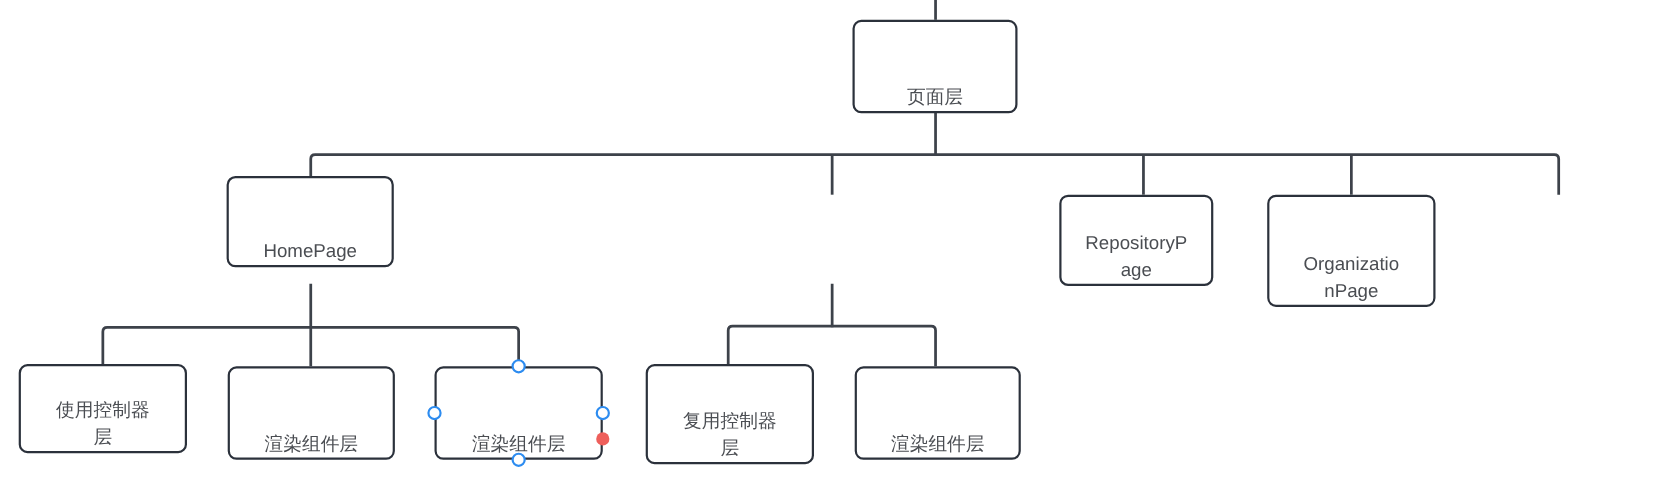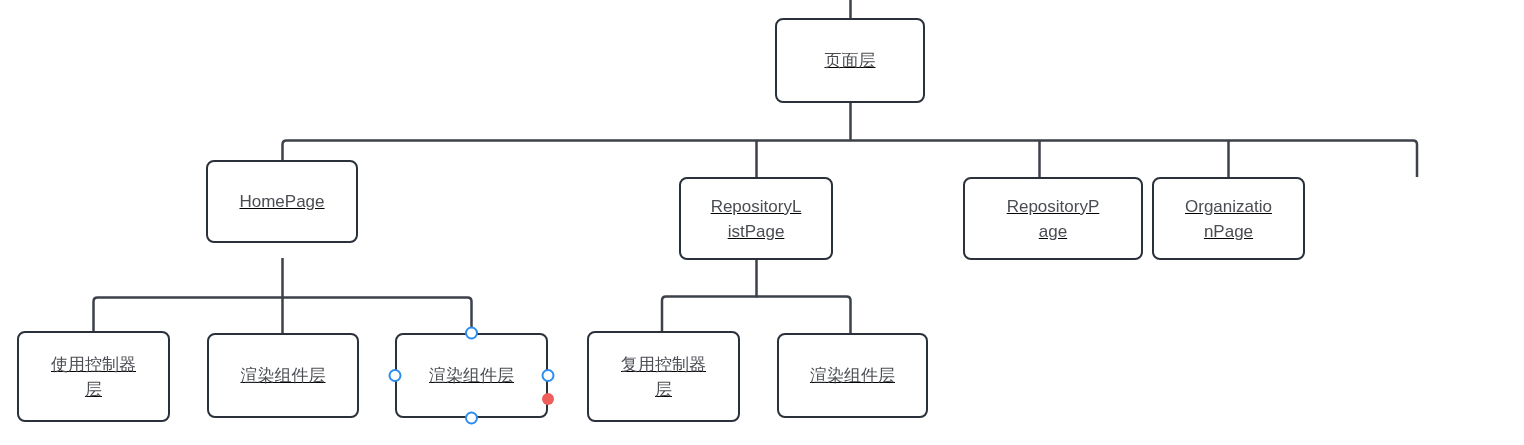--- a/index.html
+++ b/index.html
@@ -33,24 +33,23 @@
   #handle-layer{z-index:2;pointer-events:none;}
   #handle-layer circle{pointer-events:auto;}
   .node{
     position:absolute;
     z-index:1;
     box-sizing:border-box;
     background:var(--node-fill);
     border:2.5px solid var(--node-border);
     border-radius:8px;
     display:flex;
-    align-items:center;
+    align-items:flex-end;
     justify-content:center;
     cursor:default;
-    text-decoration:underline;
   }
   .node .label{
     color:var(--label);
     font-size:17px;
     line-height:25px;
     text-align:center;
     white-space:pre-line;
     user-select:none;
   }
 </style>
@@ -73,37 +72,33 @@
   </svg>
 
   <div class="node" style="left:775px;top:18px;width:150px;height:85px">
     <span class="label">页面层</span>
   </div>
 
   <div class="node" style="left:206px;top:160px;width:152px;height:83px">
     <span class="label">HomePage</span>
   </div>
 
-  <div class="node" style="left:679px;top:177px;width:154px;height:83px">
-    <span class="label">RepositoryL
-istPage</span>
-  </div>
 
-  <div class="node" style="left:963px;top:177px;width:180px;height:83px">
+  <div class="node" style="left:963px;top:177px;width:140px;height:83px">
     <span class="label">RepositoryP
 age</span>
   </div>
 
-  <div class="node" style="left:1152px;top:177px;width:153px;height:83px">
+  <div class="node" style="left:1152px;top:177px;width:153px;height:102px">
     <span class="label">Organizatio
 nPage</span>
   </div>
 
 
-  <div class="node" style="left:17px;top:331px;width:153px;height:91px">
+  <div class="node" style="left:17px;top:331px;width:153px;height:81px">
     <span class="label">使用控制器
 层</span>
   </div>
 
   <div class="node" style="left:207px;top:333px;width:152px;height:85px">
     <span class="label">渲染组件层</span>
   </div>
 
   <div class="node selected" style="left:395px;top:333px;width:153px;height:85px">
     <span class="label">渲染组件层</span>

